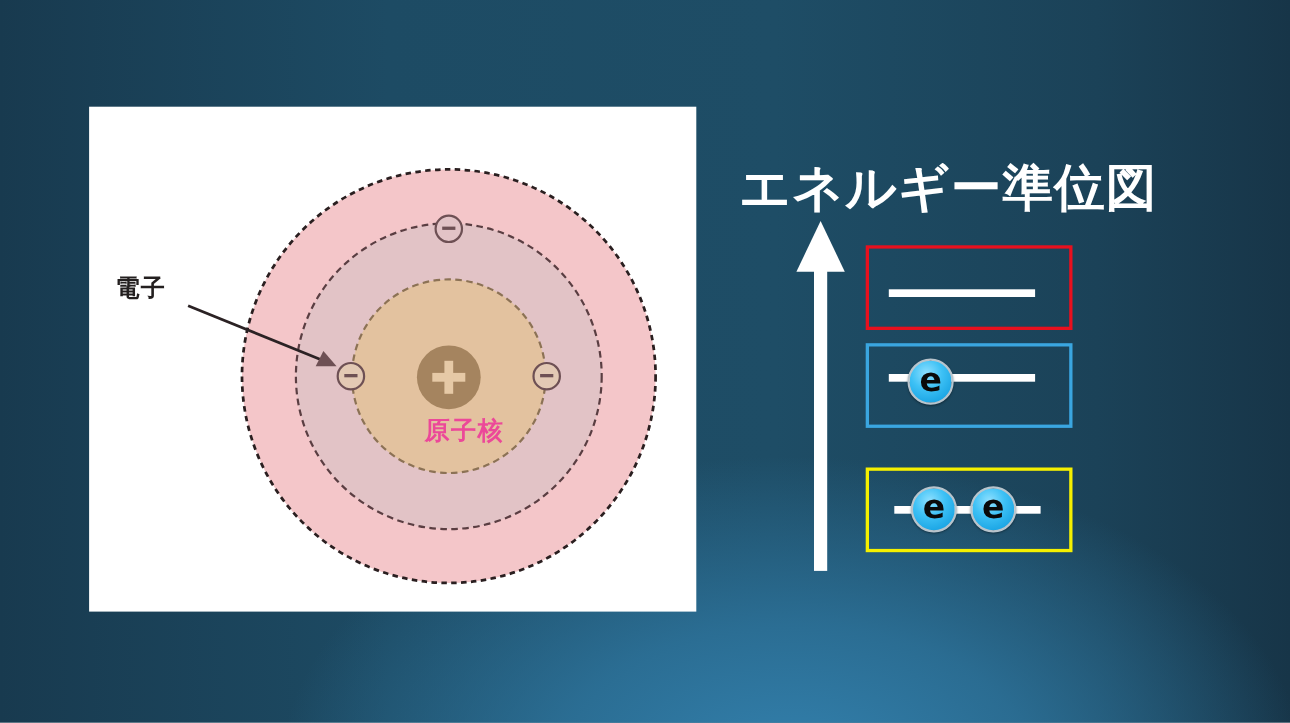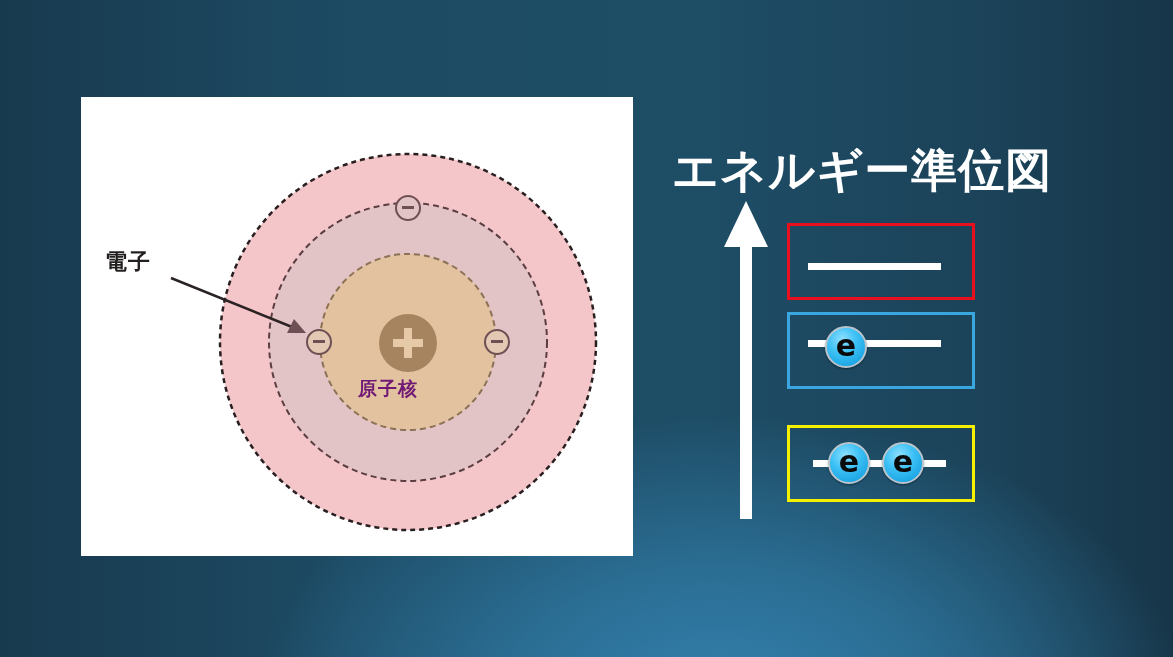--- a/index.html
+++ b/index.html
@@ -13,22 +13,22 @@
   .panel {
     position: absolute; left: 81px; top: 97px; width: 552px; height: 459px;
     background: #ffffff; overflow: hidden; font-family: Liberation Mono, monospace;
   }
   .panel svg { position: absolute; left: 0; top: 0; }
   .lbl-electron {
     position: absolute; left: 24px; top: 150px; font-size: 22px; font-weight: bold;
     color: #231f1f; letter-spacing: 1px;
   }
   .lbl-nucleus {
-    position: absolute; left: 277px; top: 279px; width: 100px; text-align: left;
-    font-size: 19px; font-weight: bold; color: #701a75; letter-spacing: 1px;
+    position: absolute; left: 277px; top: 279px; width: 100px; text-align: right;
+    font-size: 23px; font-weight: bold; color: #ec4899; letter-spacing: 1px;
   }
   .lbl-ground {
     position: absolute; left: 132px; top: 362px; font-size: 56px; font-weight: bold;
     color: #ffffff; letter-spacing: 0px; white-space: nowrap;
   }
   .title {
     position: absolute; left: 672px; top: 120px; font-size: 46px; font-weight: bold;
     color: #ffffff; white-space: nowrap; letter-spacing: 1px; margin-top: 20px;
   }
   .arrow-shaft {

